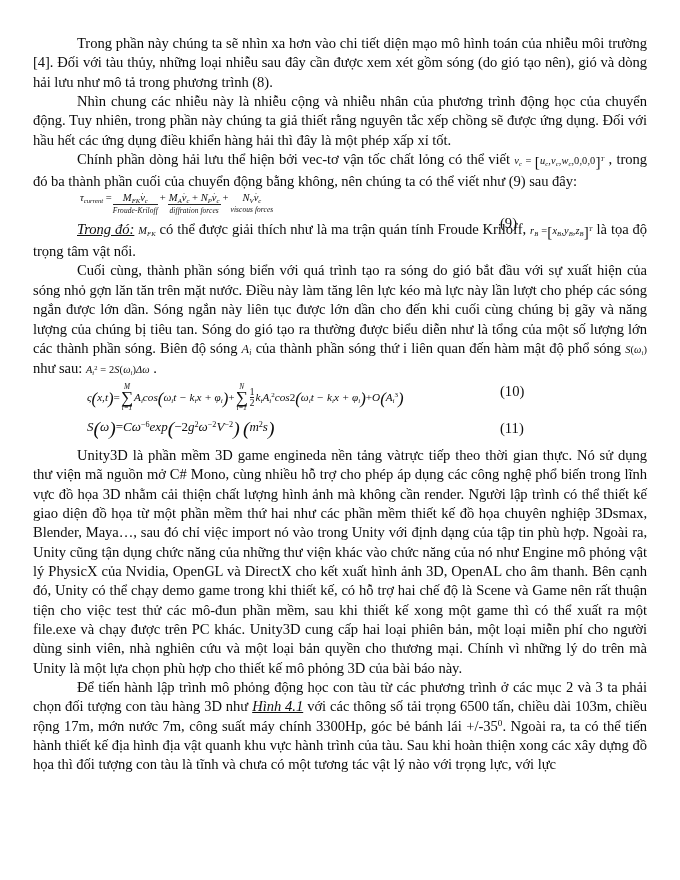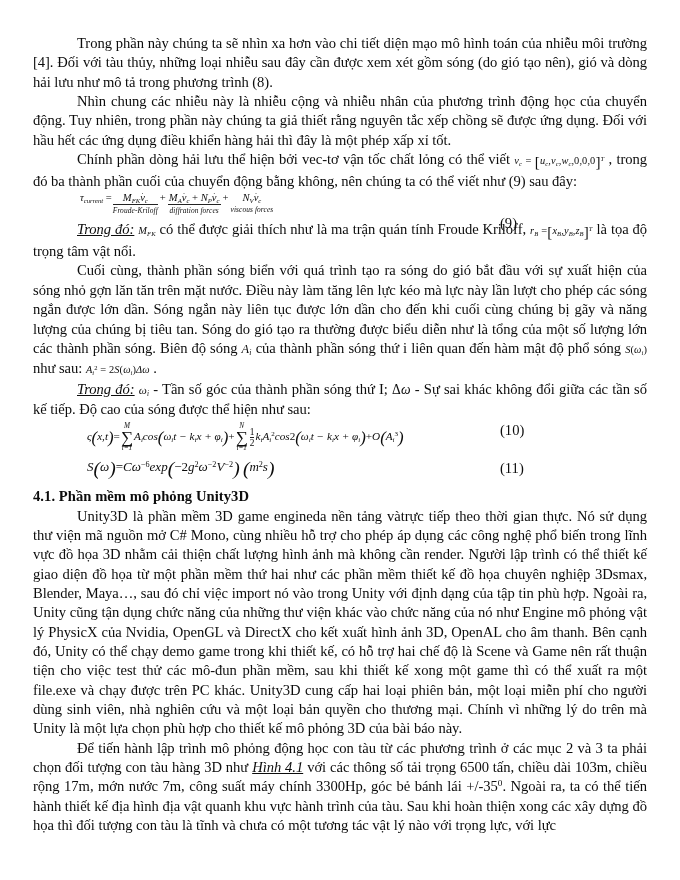--- a/index.html
+++ b/index.html
@@ -215,25 +215,20 @@
       <span class="imath">r<sub>B</sub> <span class="n">=</span><span class="brk">[</span>x<sub>B</sub><span class="n">,</span>y<sub>B</sub><span class="n">,</span>z<sub>B</sub><span class="brk">]</span><sup>T</sup></span>
       <span>là tọa độ trọng tâm vật nổi.</span></p>
 
     <p class="body indent"><span>Cuối cùng, thành phần sóng biển với quá trình tạo ra sóng do gió bắt đầu với sự xuất hiện của sóng nhỏ gợn lăn tăn trên mặt nước. Điều này làm tăng lên lực kéo mà lực này lần lượt cho phép các sóng ngắn được lớn dần. Sóng ngắn này liên tục được lớn dần cho đến khi cuối cùng chúng bị gãy và năng lượng của chúng bị tiêu tan. Sóng do gió tạo ra thường được biểu diễn như là tổng của một số lượng lớn các thành phần sóng. Biên độ sóng</span>
       <span class="imath" style="font-size:12.4px">A<sub>i</sub></span>
       <span>của thành phần sóng thứ i liên quan đến hàm mật độ phổ sóng</span>
       <span class="imath">S<span class="n">(</span>ω<sub>i</sub><span class="n">)</span></span>
       <span>như sau:</span>
       <span class="imath">A<sub>i</sub><sup class="n">2</sup> <span class="n">=</span> <span class="n">2</span>S<span class="n">(</span>ω<sub>i</sub><span class="n">)</span>Δω</span> <span>.</span></p>
 
-    <p class="body indent"><span class="ital">Trong đó:</span>
-      <span class="imath" style="font-size:11.4px">ω<sub>i</sub></span>
-      <span>- Tần số góc của thành phần sóng thứ I;</span>
-      <span class="imath" style="font-size:13.6px"><span class="n">Δ</span>ω</span>
-      <span>- Sự sai khác không đổi giữa các tần số kế tiếp. Độ cao của sóng được thể hiện như sau:</span></p>
 
     <div class="gap4"></div>
 
     <div class="eqrow">
       <div class="eq10">
         <span>ς<span class="bigp" style="font-style:italic">(</span>x,t<span class="bigp" style="font-style:italic">)</span></span><span style="font-style:normal">=</span><span class="sum"><span class="lim">M</span><span class="sig">∑</span><span class="lim">i=1</span></span><span>A<sub>i</sub><span style="font-style:italic">cos</span><span class="bigp" style="font-style:italic">(</span>ω<sub>i</sub>t − k<sub>i</sub>x + φ<sub>i</sub><span class="bigp" style="font-style:italic">)</span></span><span style="font-style:normal">+</span><span class="sum"><span class="lim">N</span><span class="sig">∑</span><span class="lim">i=1</span></span><span class="frac"><span class="n">1</span><span class="dline"></span><span class="dn">2</span></span><span>k<sub>i</sub>A<sub>i</sub><sup style="font-style:normal">2</sup><span style="font-style:italic">cos</span><span style="font-style:normal">2</span><span class="bigp" style="font-style:italic">(</span>ω<sub>i</sub>t − k<sub>i</sub>x + φ<sub>i</sub><span class="bigp" style="font-style:italic">)</span></span><span style="font-style:normal">+</span><span>O<span class="bigp" style="font-style:italic">(</span>A<sub>i</sub><sup style="font-style:normal">3</sup><span class="bigp" style="font-style:italic">)</span></span>
       </div>
       <span class="eqnum" style="top:-2px">(10)</span>
     </div>
 
@@ -242,21 +237,20 @@
 
     <div class="eqrow">
       <div class="eq11">
         <span>S<span class="bigp" style="font-style:italic">(</span>ω<span class="bigp" style="font-style:italic">)</span></span><span style="font-style:normal">=</span><span>Cω<sup style="font-style:normal">−6</sup><span style="font-style:italic">exp</span><span class="bigp" style="font-style:italic">(</span><span style="font-style:normal">−2</span>g<sup style="font-style:normal">2</sup>ω<sup style="font-style:normal">−2</sup>V<sup style="font-style:normal">−2</sup><span class="bigp" style="font-style:italic">)</span></span> <span><span class="bigp" style="font-style:italic">(</span>m<sup style="font-style:normal">2</sup>s<span class="bigp" style="font-style:italic">)</span></span>
       </div>
       <span class="eqnum" style="top:-1px">(11)</span>
     </div>
 
     <div class="gap10"></div>
 
-    <h3 class="sub">4.1. Phần mềm mô phỏng Unity3D</h3>
 
     <p class="body indent">Unity3D là phần mềm 3D game engineda nền tảng vàtrực tiếp theo thời gian thực. Nó sử dụng thư viện mã nguồn mở C# Mono, cùng nhiều hỗ trợ cho phép áp dụng các công nghệ phổ biến trong lĩnh vực đồ họa 3D nhằm cải thiện chất lượng hình ảnh mà không cần render. Người lập trình có thể thiết kế giao diện đồ họa từ một phần mềm thứ hai như các phần mềm thiết kế đồ họa chuyên nghiệp 3Dsmax, Blender, Maya…, sau đó chỉ việc import nó vào trong Unity với định dạng của tập tin phù hợp. Ngoài ra, Unity cũng tận dụng chức năng của những thư viện khác vào chức năng của nó như Engine mô phỏng vật lý PhysicX của Nvidia, OpenGL và DirectX cho kết xuất hình ảnh 3D, OpenAL cho âm thanh. Bên cạnh đó, Unity có thể chạy demo game trong khi thiết kế, có hỗ trợ hai chế độ là Scene và Game nên rất thuận tiện cho việc test thử các mô-đun phần mềm, sau khi thiết kế xong một game thì có thể xuất ra một file.exe và chạy được trên PC khác. Unity3D cung cấp hai loại phiên bản, một loại miễn phí cho người dùng sinh viên, nhà nghiên cứu và một loại bản quyền cho thương mại. Chính vì những lý do trên mà Unity là một lựa chọn phù hợp cho thiết kế mô phỏng 3D của bài báo này.</p>
 
     <p class="body indent"><span>Để tiến hành lập trình mô phỏng động học con tàu từ các phương trình ở các mục 2 và 3 ta phải chọn đối tượng con tàu hàng 3D như</span>
       <span class="ital">Hình 4.1</span>
       <span>với các thông số tải trọng 6500 tấn, chiều dài 103m, chiều rộng 17m, mớn nước 7m, công suất máy chính 3300Hp, góc bẻ bánh lái +/-35</span><sup>0</sup><span>. Ngoài ra, ta có thể tiến hành thiết kế địa hình địa vật quanh khu vực hành trình của tàu. Sau khi hoàn thiện xong các xây dựng đồ họa thì đối tượng con tàu là tĩnh và chưa có một tương tác vật lý nào với trọng lực, với lực</span></p>
 
   </div>
 </div>
 

